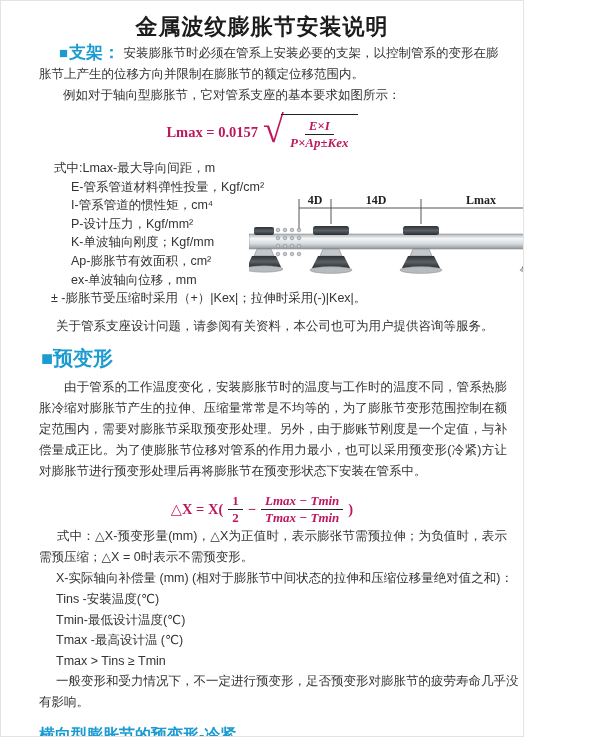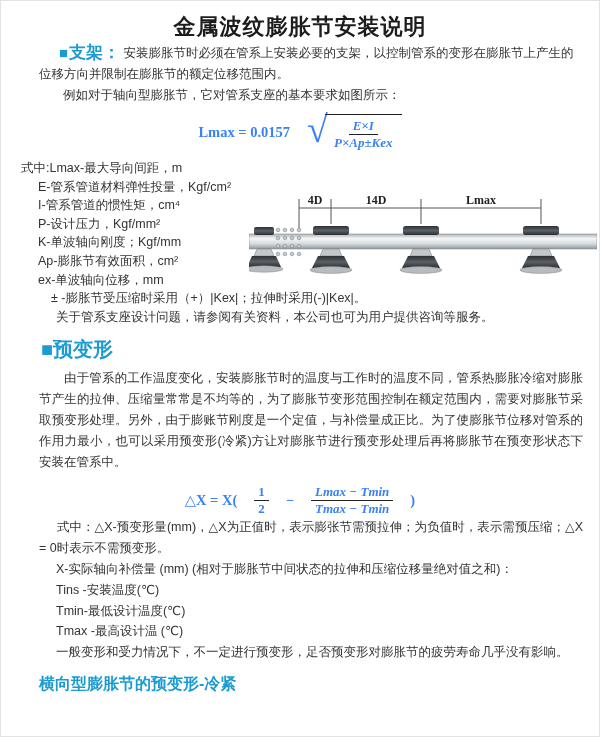--- a/index.html
+++ b/index.html
@@ -1,18 +1,18 @@
 <!DOCTYPE html>
 <html><head>
 <meta charset="utf-8">
 <style>
   html,body{margin:0;padding:0;background:#ffffff;}
   .page{
     position:relative;
-    width:600px;height:737px;
+    width:524px;height:737px;
     background:#ffffff;
     border:1px solid #e3e3e3;
     box-sizing:border-box;
     overflow:hidden;
     font-family:"Liberation Sans","DejaVu Sans",sans-serif;
     color:#333;
     font-size:12.5px;
   }
   h1.doc-title{
     margin:11px 0 0 0;
@@ -26,37 +26,37 @@
   p.para{margin:0 16px 0 38px;line-height:21px;}
   .para-first{margin-top:13px;text-indent:20px;}
   .inline-heading{font-size:17px;font-weight:bold;vertical-align:-1px;}
   .inline-marker{font-size:15px;font-weight:bold;vertical-align:-1px;margin-right:1px;}
   .example-line{text-indent:24px;margin-top:2px;}
 
   
   .formula{
     display:flex;align-items:center;justify-content:center;
     font-family:"Liberation Serif","DejaVu Serif",serif;
-    font-weight:bold;color:#3b82f6;font-size:14.5px;gap:17px;
+    font-weight:bold;color:#be185d;font-size:14.5px;gap:5px;
   }
   .formula-lmax{margin-top:7px;height:38px;}
   .sqrt{display:inline-flex;align-items:flex-start;}
   .radical{font-size:38px;font-weight:normal;line-height:30px;margin-right:-3px;}
   .radicand{border-top:1.7px solid #222;padding:2px 5px 0 5px;font-style:italic;}
   .frac{display:inline-flex;flex-direction:column;align-items:center;line-height:1.2;font-size:13px;}
   .frac .ftop{padding:0 4px;border-bottom:1.2px solid #222;}
   .frac .fbot{padding:0 4px;}
   .frac-italic{font-style:italic;}
 
   
-  .defs{margin:8px 0 0 20px;line-height:18.6px;width:310px;}
+  .defs{margin:8px 0 0 53px;line-height:18.6px;width:310px;}
   .def-line{white-space:nowrap;}
   .def-ind{padding-left:17px;}
   .def-pm{margin:0 0 0 50px;line-height:18.6px;white-space:nowrap;}
-  .def-note{margin:0 0 0 55px;line-height:18.6px;white-space:nowrap;}
+  .def-note{margin:9px 0 0 55px;line-height:18.6px;white-space:nowrap;}
 
   
   .diagram{position:absolute;left:248px;top:192px;}
   .dim-label{font-family:"Liberation Serif","DejaVu Serif",serif;font-weight:bold;font-size:12px;fill:#222;}
 
   h2.section-heading{margin:10px 0 5px 40px;font-size:20px;font-weight:bold;}
   .body-just{text-align:justify;text-indent:25px;line-height:22.4px;margin-right:14px;}
   h3.sub-heading{font-size:16px;font-weight:bold;margin:9px 0 0 55px;}
   h3.sub-heading2{font-size:16px;font-weight:bold;margin:12px 0 0 38px;}
   .formula-dx{margin-top:10px;height:34px;}
@@ -194,17 +194,18 @@
     </span>
     <span>)</span>
   </div>
 
   <p class="para explain">式中：△X-预变形量(mm)，△X为正值时，表示膨张节需预拉伸；为负值时，表示需预压缩；△X = 0时表示不需预变形。</p>
 
   <div class="ax-line">X-实际轴向补偿量 (mm) (相对于膨胀节中间状态的拉伸和压缩位移量绝对值之和)：</div>
   <div class="ax-line">Tins -安装温度(℃)</div>
   <div class="ax-line">Tmin-最低设计温度(℃)</div>
   <div class="ax-line">Tmax -最高设计温 (℃)</div>
+  <div class="ax-line">Tmax &gt; Tins ≥ Tmin</div>
   <div class="ax-note">一般变形和受力情况下，不一定进行预变形，足否预变形对膨胀节的疲劳寿命几乎没有影响。</div>
 
   <h3 class="sub-heading2 accent">横向型膨胀节的预变形-冷紧</h3>
 
 </div>
 
 </body></html>

